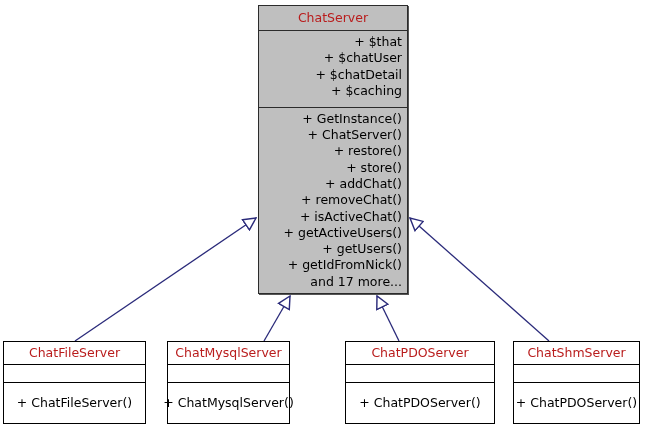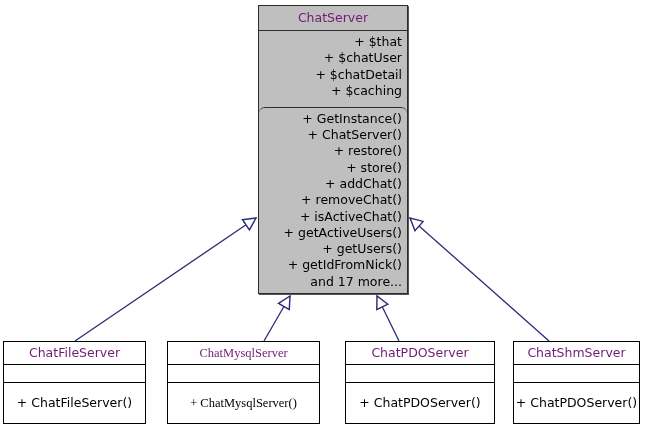--- a/index.html
+++ b/index.html
@@ -40,21 +40,21 @@
     flex-direction: column;
   }
   .uml-class.root {
     background: #bfbfbf;
     border: 1px solid #2b2b2b;
     box-shadow: 1px 1px 0 0 #555555;
   }
   .cls-name {
     text-align: center;
     font-size: 12.5px;
-    color: #701a75;
+    color: #b91c1c;
     line-height: 1;
     display: flex;
     align-items: center;
     justify-content: center;
     box-sizing: border-box;
   }
   .cls-compartment {
     box-sizing: border-box;
     border-top: 1px solid #000000;
     padding: 3px 5px 3px 7px;
@@ -84,42 +84,41 @@
     height: 289px;
   }
   #class-chatserver .cls-name {
     height: 24px;
   }
   #class-chatserver .attrs {
     height: 77px;
   }
   #class-chatserver .ops {
     flex: 1 1 auto;
-    border-radius: 6px;
   }
   
   .uml-class.leaf {
     top: 341px;
     height: 83px;
   }
   .leaf .cls-name {
     height: 30px;
   }
   .leaf .cls-compartment.empty {
     height: 25px;
   }
   .leaf .cls-compartment.ops {
     flex: 1 1 auto;
     display: flex;
     align-items: center;
     justify-content: center;
     padding: 12px 4px;
   }
   #class-chatfileserver  { left: 3px;   width: 143px; }
-  #class-chatmysqlserver { left: 167px; width: 153px; font-family: Liberation Serif, serif; }
+  #class-chatmysqlserver { left: 167px; width: 123px; }
   #class-chatpdoserver   { left: 345px; width: 150px; }
   #class-chatshmserver   { left: 513px; width: 127px; }
 </style>
 </head>
 <body>
 
 <div id="canvas">
 
   <svg id="edges" viewBox="0 0 672 432" width="672" height="432">
     <defs>

